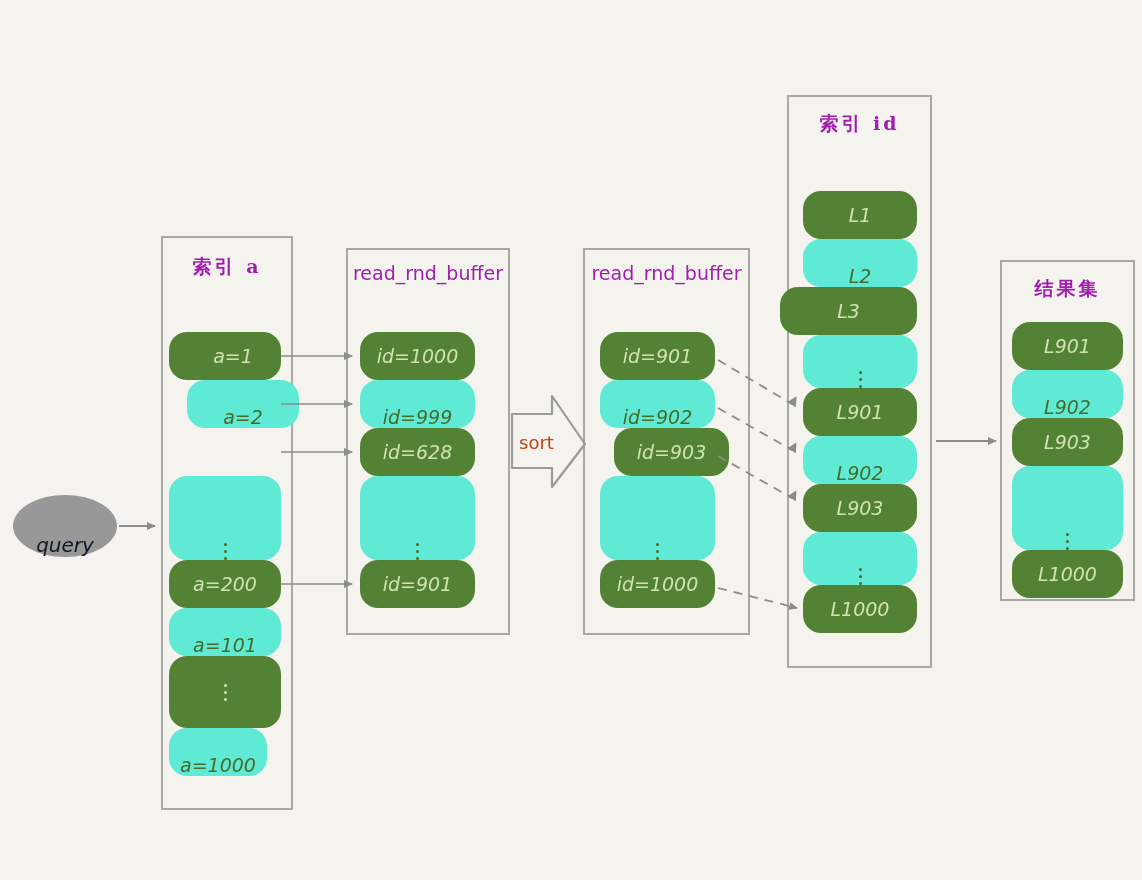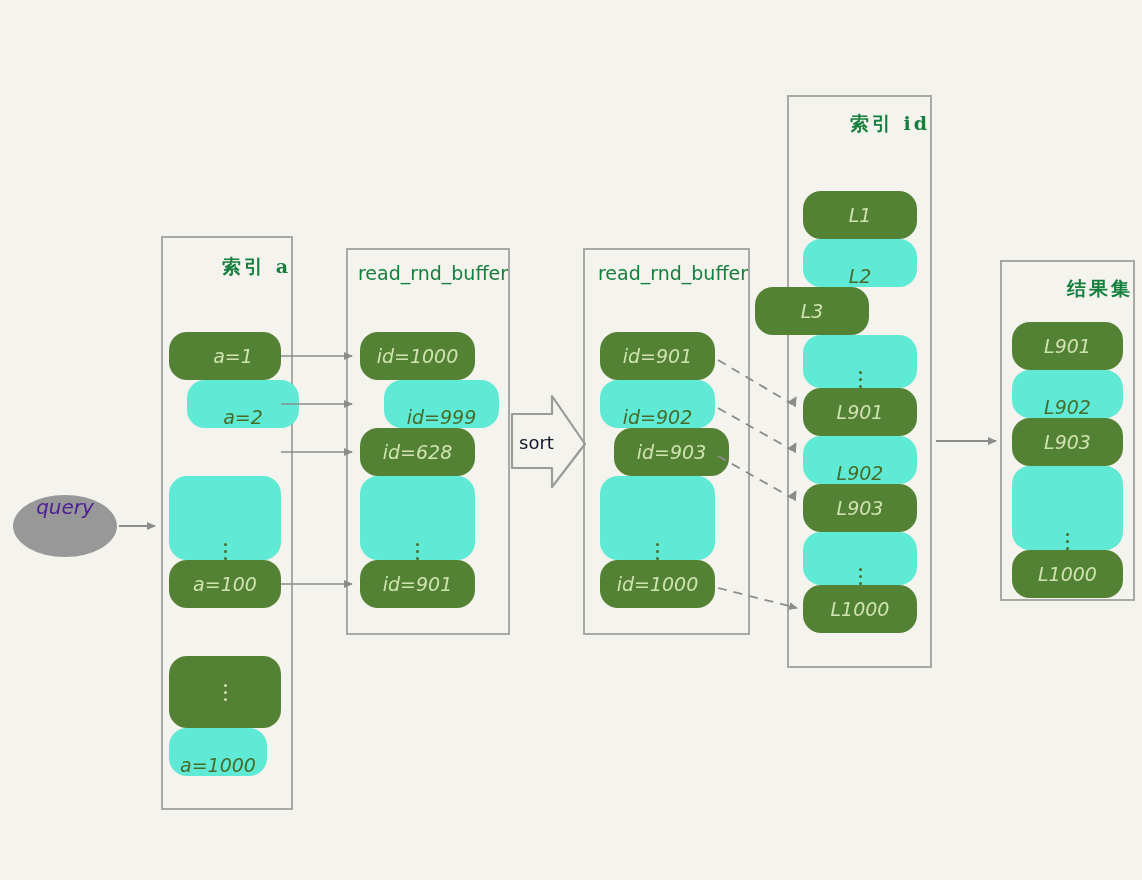--- a/index.html
+++ b/index.html
@@ -17,23 +17,23 @@
   }
   .panel {
     position: absolute;
     border: 2px solid #a8a8a4;
     background: #f4f3ee;
     box-sizing: border-box;
   }
   .panel-title {
     position: absolute;
     width: 100%;
-    text-align: right;
+    text-align: center;
     font-size: 20px;
-    color: #15803d;
+    color: #a21caf;
     white-space: nowrap;
   }
   .panel-title.cjk {
     font-family: "DejaVu Serif", serif;
     font-weight: bold;
     letter-spacing: 3px;
     font-size: 19px;
   }
   .panel-title.mono {
     font-family: "DejaVu Sans", sans-serif;
@@ -66,38 +66,38 @@
     width: 3px;
     height: 3px;
     border-radius: 50%;
     background: currentColor;
   }
   .ellipse {
     position: absolute;
     background: #989898;
     border-radius: 50%;
     display: flex;
-    align-items: flex-start;
+    align-items: flex-end;
     justify-content: center;
-    color: #4c1d95;
+    color: #0f172a;
     font-size: 20px;
     font-style: italic;
     font-family: "DejaVu Sans", sans-serif;
   }
   svg.overlay {
     position: absolute;
     left: 0; top: 0;
     width: 1142px;
     height: 880px;
     pointer-events: none;
   }
   .sort-label {
     position: absolute;
     font-size: 18px;
-    color: #0f172a;
+    color: #c2410c;
     font-family: "DejaVu Sans", sans-serif;
   }
 </style>
 </head>
 <body>
 
 <div id="canvas">
 
   <div class="ellipse" style="left:13px; top:495px; width:104px; height:62px;">
     <span>query</span>
@@ -113,40 +113,43 @@
       <span>a=2</span>
     </div>
   <div class="cell light dots" style="left:169px; top:476px; width:112px; height:84px;">
       <span class="dots-glyph">
         <i></i>
         <i></i>
         <i></i>
       </span>
     </div>
   <div class="cell dark" style="left:169px; top:560px; width:112px; height:48px;">
-      <span>a=100</span>
+      <span>a=200</span>
+    </div>
+  <div class="cell light" style="left:169px; top:608px; width:112px; height:48px;">
+      <span>a=101</span>
     </div>
   <div class="cell dark dots" style="left:169px; top:656px; width:112px; height:72px;">
       <span class="dots-glyph">
         <i></i>
         <i></i>
         <i></i>
       </span>
     </div>
   <div class="cell light" style="left:169px; top:728px; width:98px; height:48px;">
       <span>a=1000</span>
     </div>
 
   <div class="panel" style="left:346px; top:248px; width:164px; height:387px;">
     <div class="panel-title mono" style="top:12px;">read_rnd_buffer</div>
   </div>
   <div class="cell dark" style="left:360px; top:332px; width:115px; height:48px;">
       <span>id=1000</span>
     </div>
-  <div class="cell light" style="left:360px; top:380px; width:115px; height:48px;margin-left:24px;">
+  <div class="cell light" style="left:360px; top:380px; width:115px; height:48px;">
       <span>id=999</span>
     </div>
   <div class="cell dark" style="left:360px; top:428px; width:115px; height:48px;">
       <span>id=628</span>
     </div>
   <div class="cell light dots" style="left:360px; top:476px; width:115px; height:84px;">
       <span class="dots-glyph">
         <i></i>
         <i></i>
         <i></i>
@@ -181,21 +184,21 @@
 
   <div class="panel" style="left:787px; top:95px; width:145px; height:573px;">
     <div class="panel-title cjk" style="top:14px;">索引 id</div>
   </div>
   <div class="cell dark" style="left:803px; top:191px; width:114px; height:48px;">
       <span>L1</span>
     </div>
   <div class="cell light" style="left:803px; top:239px; width:114px; height:48px;">
       <span>L2</span>
     </div>
-  <div class="cell dark" style="left:755px; top:287px; width:114px; height:48px;">
+  <div class="cell dark" style="left:780px; top:287px; width:137px; height:48px;">
       <span>L3</span>
     </div>
   <div class="cell light dots" style="left:803px; top:335px; width:114px; height:53px;">
       <span class="dots-glyph">
         <i></i>
         <i></i>
         <i></i>
       </span>
     </div>
   <div class="cell dark" style="left:803px; top:388px; width:114px; height:48px;">

